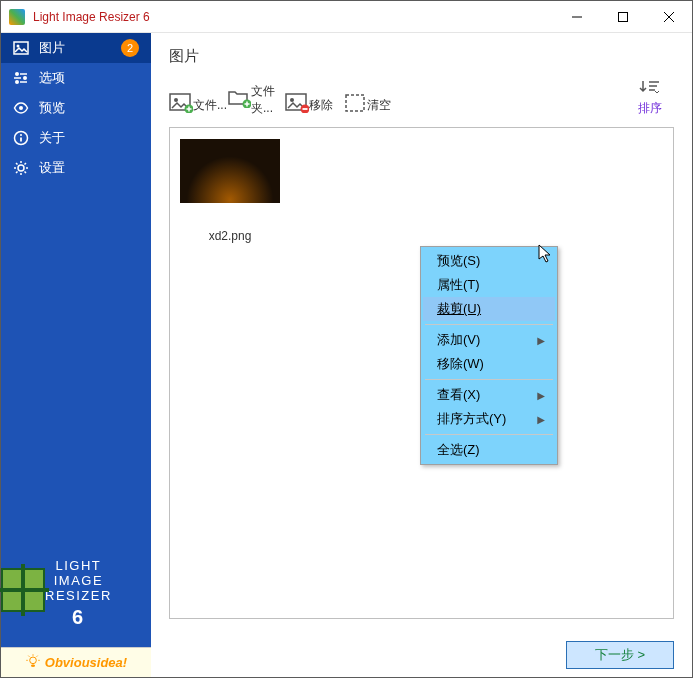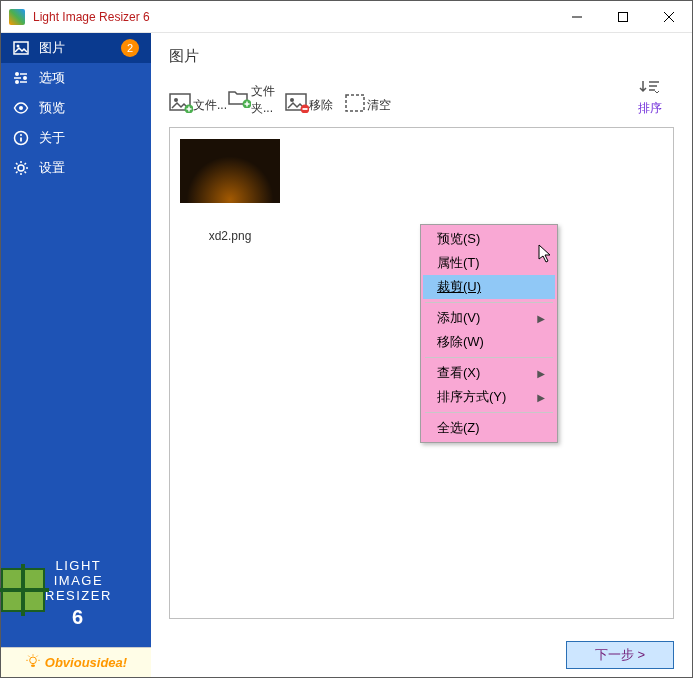--- a/index.html
+++ b/index.html
@@ -36,28 +36,28 @@
 .tool-small .tool-icon { width: 22px; height: 18px; margin-bottom: 4px; display:flex; align-items:center; justify-content:center; }
 .content { flex: 1; margin: 0 18px 14px 18px; border: 1px solid #bfbfbf; position: relative; background: #fff; overflow: hidden; }
 .thumbs { display: flex; gap: 24px; padding: 6px; flex-wrap: wrap; }
 .thumb { width: 108px; display: flex; flex-direction: column; align-items: center; padding: 4px; border: 1px solid transparent; cursor: pointer; }
 .thumb.selected { background: #cde6ff; border: 1px solid #7fb8e9; }
 .thumb-img { width: 100px; height: 64px; background: #1a0f05; position: relative; overflow: hidden; }
 .thumb-img.night1::after { content:""; position:absolute; inset:0; background: radial-gradient(circle at 50% 95%, rgba(255,140,0,0.6), transparent 55%); }
 .thumb-img.night2 { background: radial-gradient(ellipse at 50% 100%, #ff7a18 0%, #2a1a3a 50%, #0d0d25 100%); }
 .thumb-img.night2::before { content:""; position:absolute; bottom:4px; right:12px; width:10px; height:8px; background:#4caf50; border-radius:4px 4px 0 0; }
 .thumb-label { margin-top: 26px; font-size: 12px; color: #333; }
-.context-menu { position: absolute; left: 250px; top: 96px; width: 138px; background: #f9a8d4; border: 1px solid #a0a0a0; box-shadow: 2px 2px 4px rgba(0,0,0,0.25); padding: 2px; font-size: 13px; z-index: 10; }
+.context-menu { position: absolute; left: 250px; top: 118px; width: 138px; background: #7dd3fc; border: 1px solid #a0a0a0; box-shadow: 2px 2px 4px rgba(0,0,0,0.25); padding: 2px; font-size: 13px; z-index: 10; }
 .menu-item { height: 24px; display: flex; align-items: center; padding: 0 10px 0 14px; color: #000; cursor: default; position: relative; }
 .menu-item.highlight { background: #90c8f6; text-decoration: underline; }
 .menu-item .arrow { margin-left: auto; font-size: 10px; color: #555; }
 .menu-sep { height: 1px; background: #c8c8c8; margin: 3px 2px; }
 .cursor { position: absolute; left: 368px; top: 116px; width: 16px; height: 20px; z-index: 11; pointer-events: none; }
 .bottom-bar { height: 44px; display: flex; align-items: center; justify-content: flex-end; padding: 0 18px; }
-.next-btn { width: 108px; height: 28px; background: #cde6ff; border: 1px solid #2a6fb5; font-size: 13px; color: #701a75; display: flex; align-items: center; justify-content: center; cursor: pointer; }
+.next-btn { width: 108px; height: 28px; background: #cde6ff; border: 1px solid #2a6fb5; font-size: 13px; color: #15803d; display: flex; align-items: center; justify-content: center; cursor: pointer; }
 </style>
 </head>
 <body>
 
 <div class="window">
   <div class="titlebar">
     <div class="app-icon"></div>
     <div class="title">Light Image Resizer 6</div>
     <div class="win-controls">
       <div class="win-btn">

